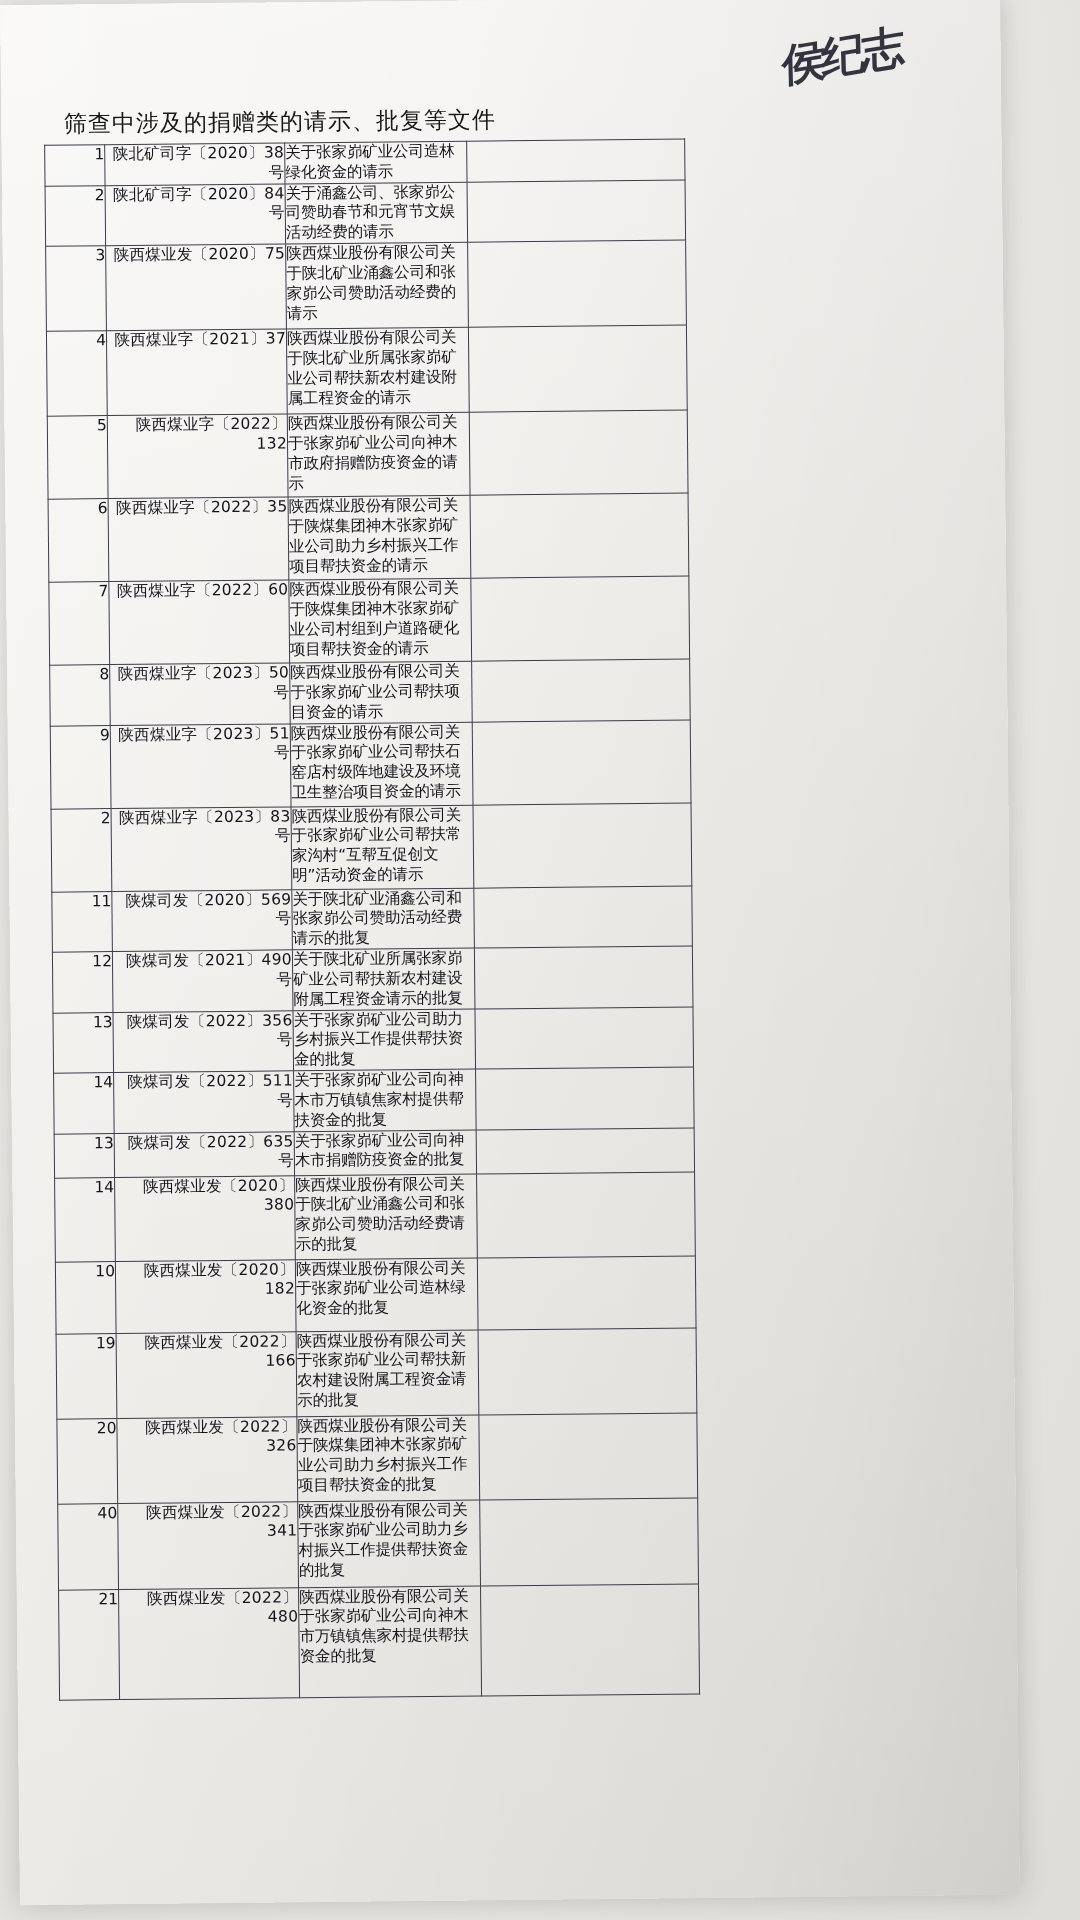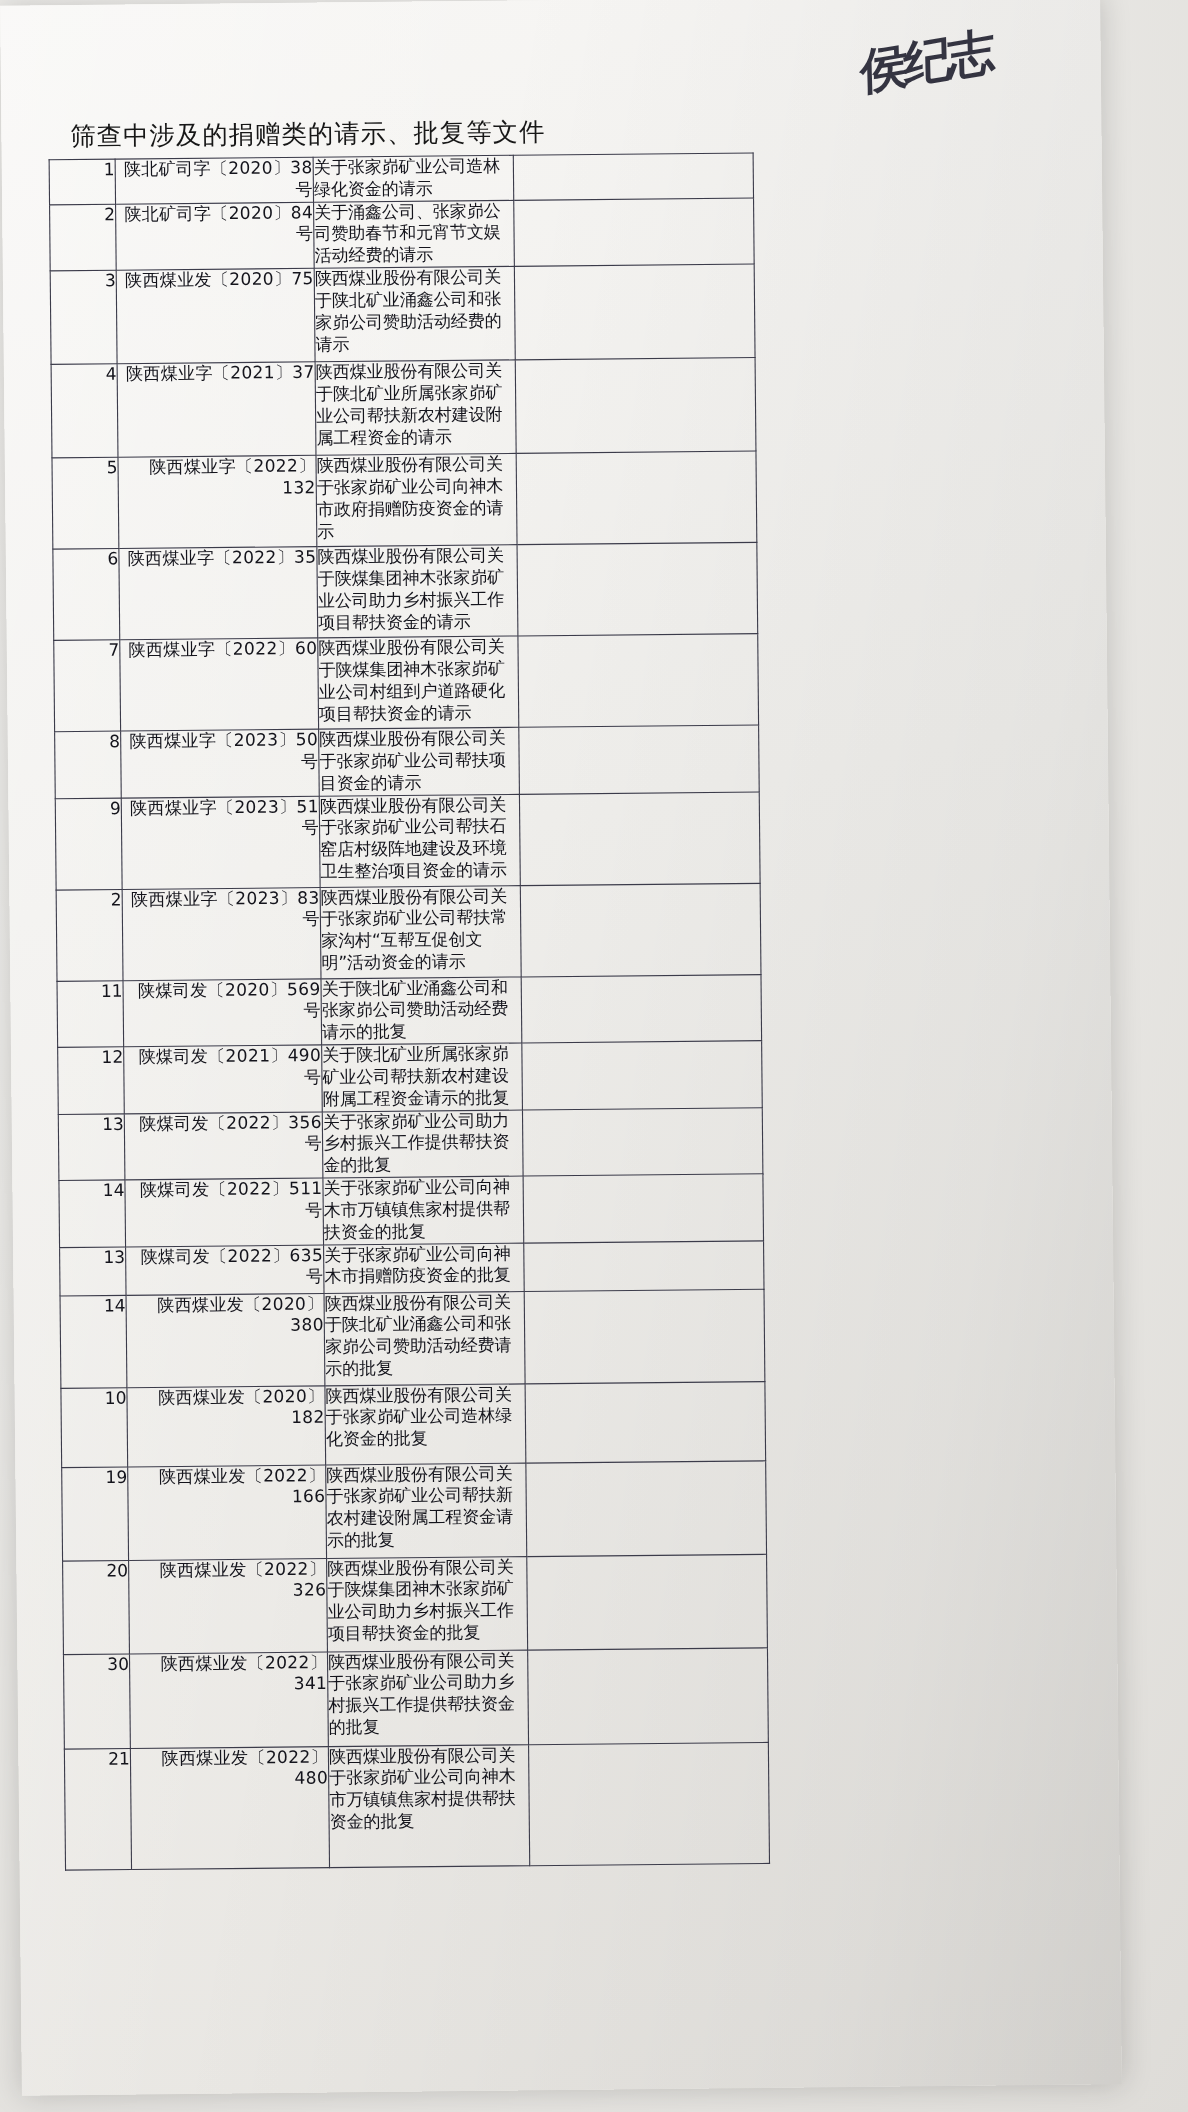--- a/index.html
+++ b/index.html
@@ -276,21 +276,21 @@
         </tr>
 
         <tr style="height:85px;">
           <td class="num">20</td>
           <td class="code">陕西煤业发〔2022〕326</td>
           <td class="title">陕西煤业股份有限公司关于陕煤集团神木张家峁矿业公司助力乡村振兴工作项目帮扶资金的批复</td>
           <td class="pad"></td>
         </tr>
 
         <tr style="height:86px;">
-          <td class="num">30</td>
+          <td class="num">40</td>
           <td class="code">陕西煤业发〔2022〕341</td>
           <td class="title">陕西煤业股份有限公司关于张家峁矿业公司助力乡村振兴工作提供帮扶资金的批复</td>
           <td class="pad edge"></td>
         </tr>
 
         <tr style="height:110px;">
           <td class="num">21</td>
           <td class="code">陕西煤业发〔2022〕480</td>
           <td class="title">陕西煤业股份有限公司关于张家峁矿业公司向神木市万镇镇焦家村提供帮扶资金的批复</td>
           <td class="pad edge" style="border-bottom:1px solid #3b3b4a;"></td>

